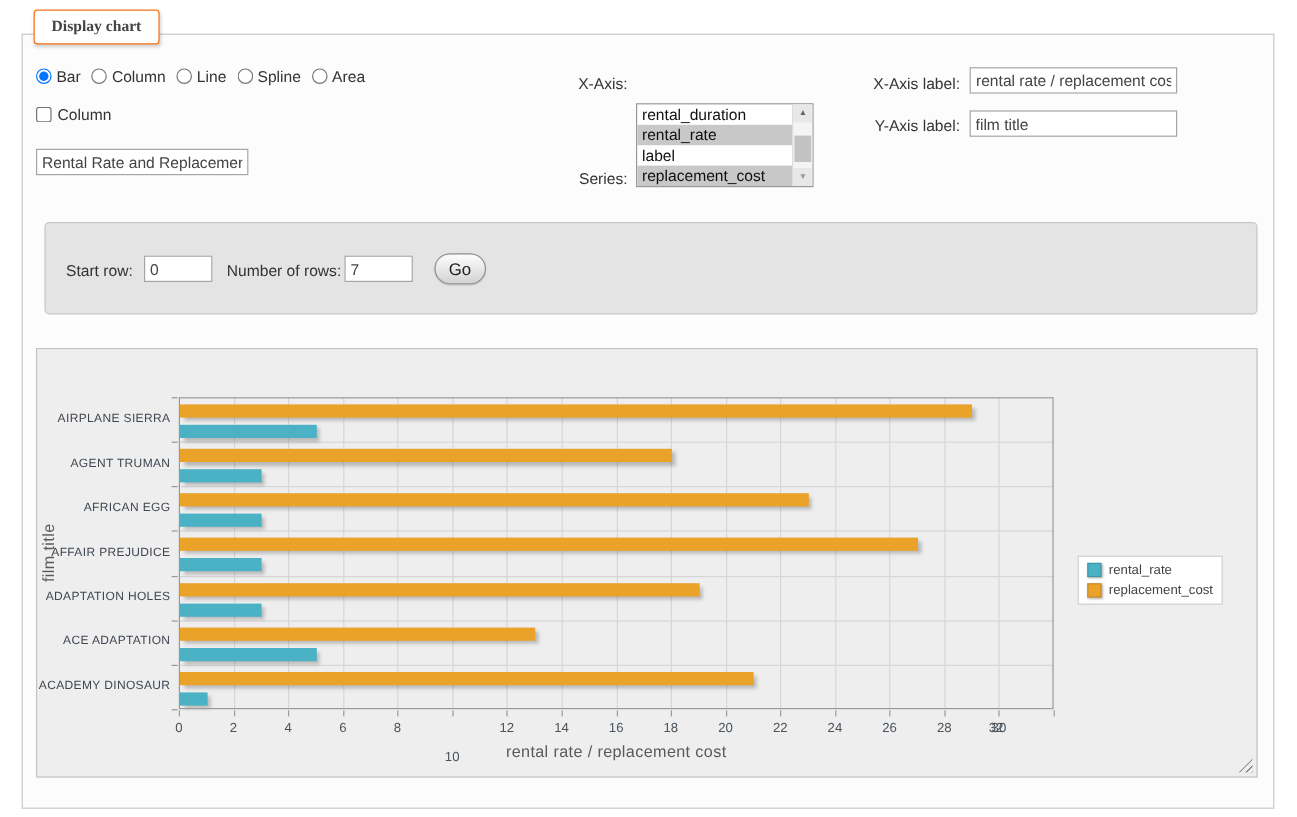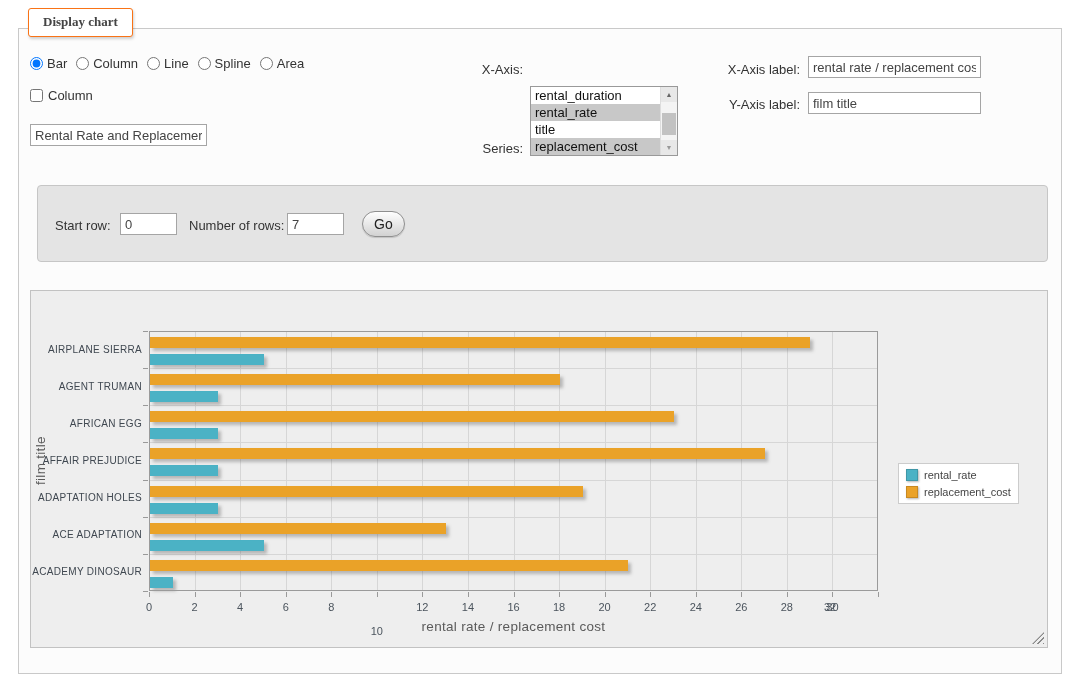--- a/index.html
+++ b/index.html
@@ -113,21 +113,21 @@
 
   <input class="txt" style="left: 30px; top: 124px; width: 177px;" value="Rental Rate and Replacemer">
 
   <div class="lbl" style="left:440px; top:62px; width:83px; text-align:right;">X-Axis:</div>
 
   <div class="lbl" style="left:440px; top:141px; width:83px; text-align:right;">Series:</div>
   <div class="listbox">
     <div class="opts">
         <div class="opt">rental_duration</div>
         <div class="opt sel">rental_rate</div>
-        <div class="opt">title</div>
+        <div class="opt">label</div>
         <div class="opt sel">replacement_cost</div>
       </div>
     <div class="sbar">
       <div class="sbtn up">▲</div>
       <div class="sthumb"></div>
       <div class="sbtn down">▼</div>
     </div>
   </div>
 
   <div class="lbl" style="left:700px; top:62px; width:100px; text-align:right;">X-Axis label:</div>

